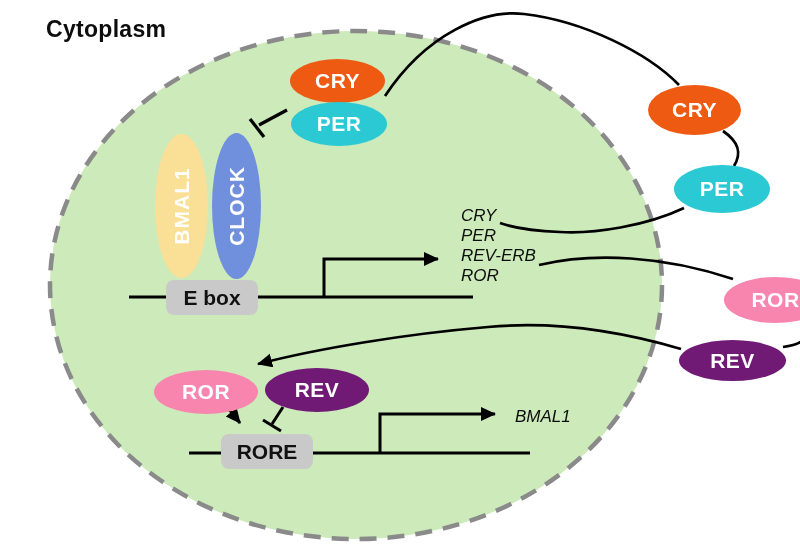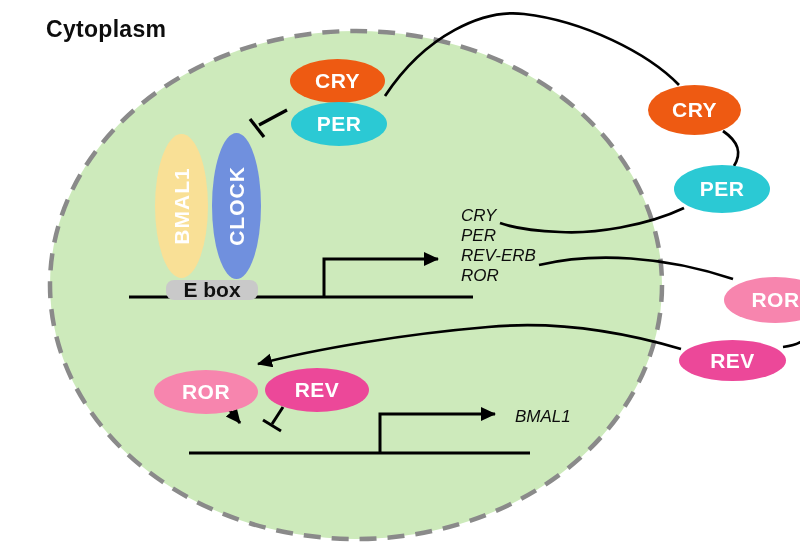--- a/index.html
+++ b/index.html
@@ -15,21 +15,21 @@
     font-size:23px;font-weight:bold;color:#0d0d0d;letter-spacing:0.3px;
   }
   .node{
     position:absolute;border-radius:50%;
     display:flex;align-items:center;justify-content:center;
     color:#ffffff;font-weight:bold;font-size:21px;letter-spacing:0.5px;
   }
   .cry{background:#EE5A12;}
   .per{background:#2BC9D4;}
   .ror{background:#F785AE;}
-  .rev{background:#ec4899;}
+  .rev{background:#701a75;}
   .bmal1{background:#F9E096;}
   .clock{background:#7090DE;}
   .vlabel{transform:rotate(-90deg);white-space:nowrap;letter-spacing:1px;}
   .dnabox{
     position:absolute;background:#C9C9C9;border-radius:8px;
     display:flex;align-items:center;justify-content:center;
     color:#111;font-weight:bold;font-size:21px;
   }
   .genelist{
     position:absolute;left:425px;top:206px;
@@ -89,38 +89,41 @@
     <span>PER</span>
   </div>
 
   <div class="node bmal1" style="left:119px;top:134px;width:53px;height:144px;">
     <span class="vlabel">BMAL1</span>
   </div>
   <div class="node clock" style="left:176px;top:133px;width:49px;height:146px;">
     <span class="vlabel">CLOCK</span>
   </div>
 
-  <div class="dnabox" style="left:130px;top:280px;width:92px;height:20px;">
+  <div class="dnabox" style="left:130px;top:280px;width:92px;height:35px;">
     <span>E box</span>
   </div>
 
   <div class="genelist">
     <div>CRY</div>
     <div>PER</div>
     <div>REV-ERB</div>
     <div>ROR</div>
   </div>
 
   <div class="node ror" style="left:118px;top:370px;width:104px;height:44px;">
     <span>ROR</span>
   </div>
   <div class="node rev" style="left:229px;top:368px;width:104px;height:44px;">
     <span>REV</span>
   </div>
 
+  <div class="dnabox" style="left:185px;top:434px;width:92px;height:35px;">
+    <span>RORE</span>
+  </div>
 
   <div class="genelabel" style="left:479px;top:407px;">
     <span>BMAL1</span>
   </div>
 
   <div class="node cry" style="left:612px;top:85px;width:93px;height:50px;">
     <span>CRY</span>
   </div>
   <div class="node per" style="left:638px;top:165px;width:96px;height:48px;">
     <span>PER</span>

